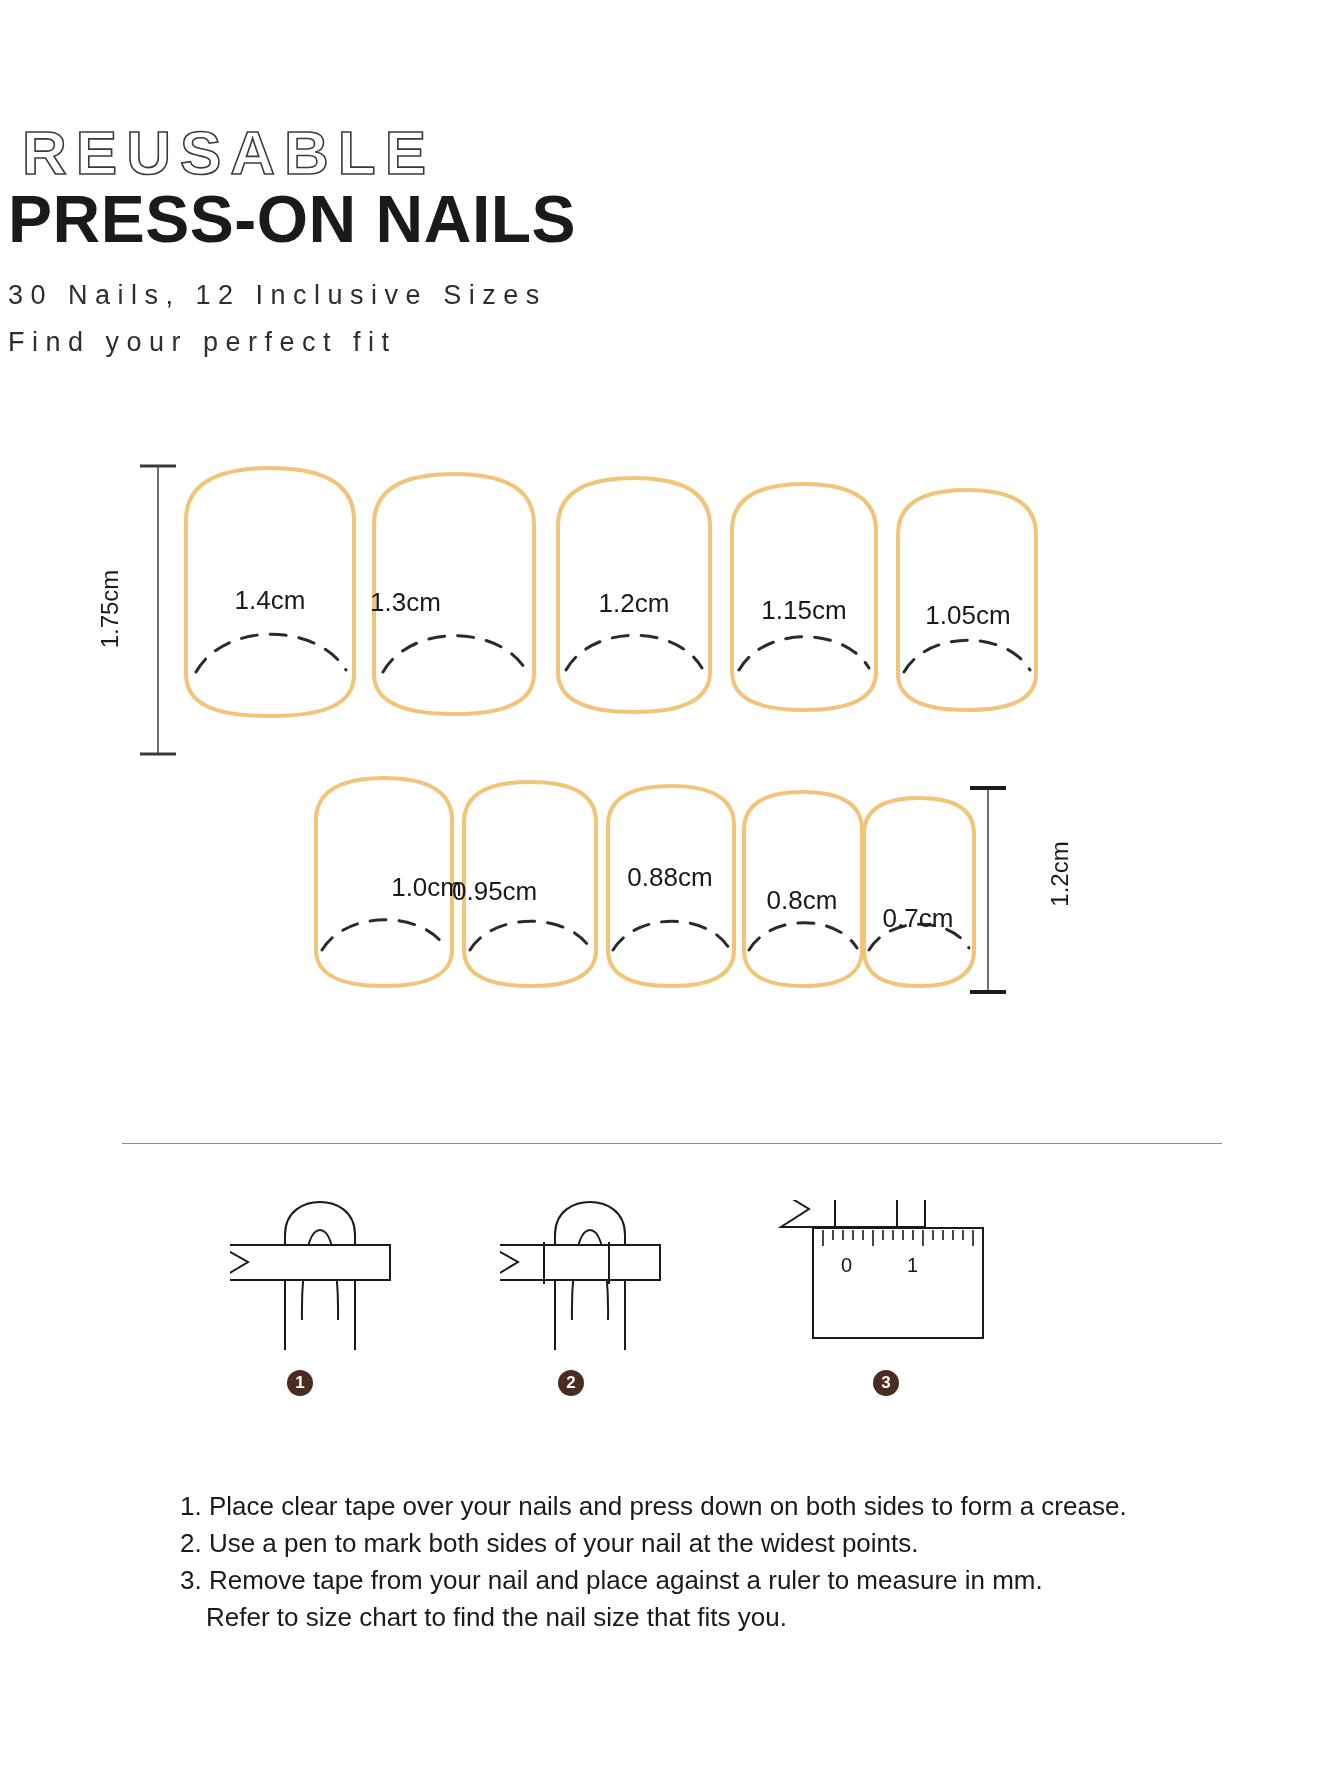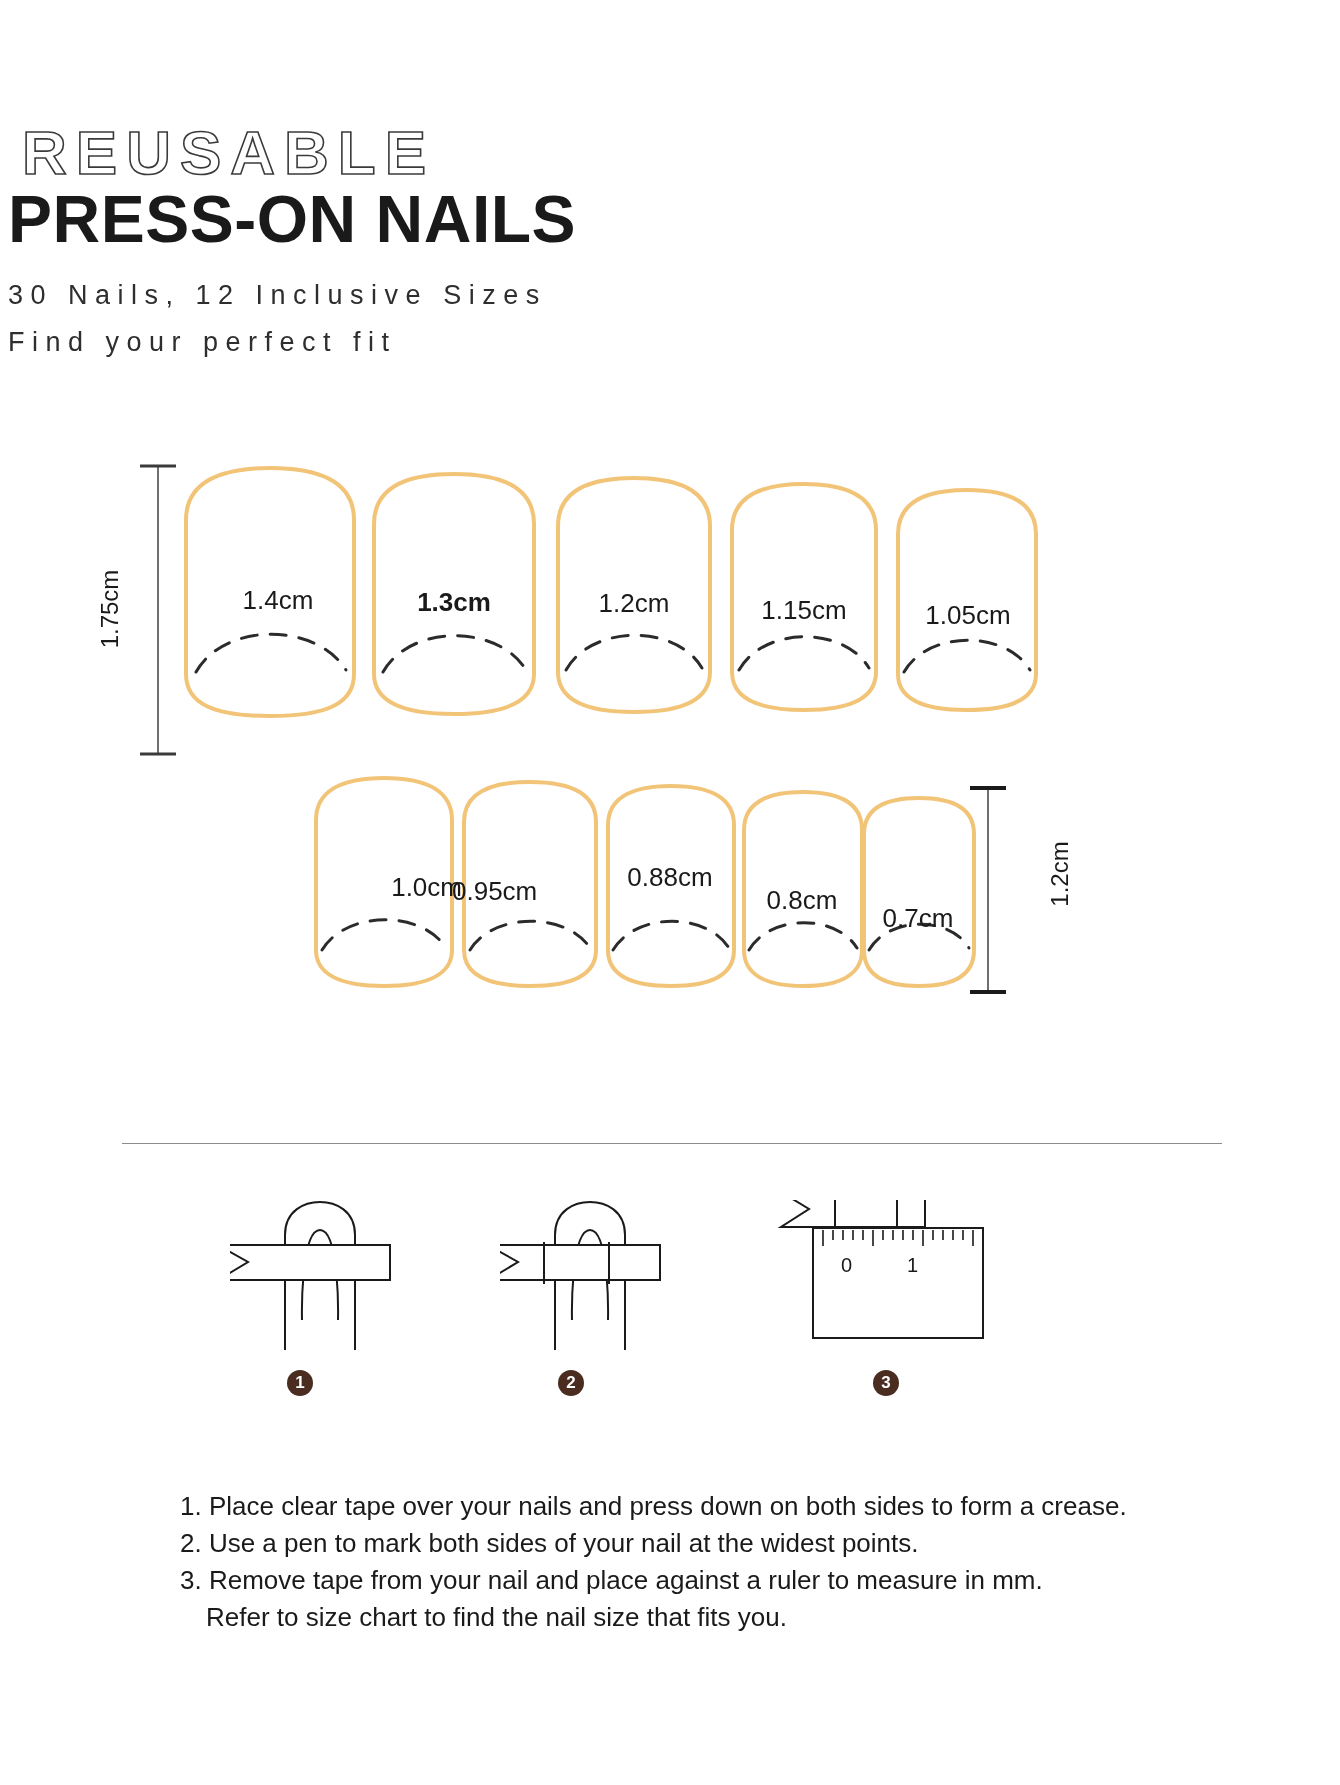--- a/index.html
+++ b/index.html
@@ -167,29 +167,29 @@
       <line x1="12" y1="294" x2="48" y2="294" stroke="#3a3a3a" stroke-width="3"></line>
     </svg>
     <div class="dim-label rot" style="left:50px;top:165px;width:120px;text-align:center;">1.75cm</div>
 
     <div class="nail" style="left:180px;top:32px;">
       <svg width="180" height="260" viewBox="0 0 180 260">
         <path d="M6,58 C6,22 36,6 90,6 C144,6 174,22 174,58 L174,212 C174,242 146,254 90,254 C34,254 6,242 6,212 Z" fill="none" stroke="#f2c478" stroke-width="4"></path>
         <path d="M16,210 C44,160 136,160 166,208" fill="none" stroke="#2b2b2b" stroke-width="3" stroke-dasharray="16 13" stroke-linecap="round"></path>
       </svg>
     </div>
-    <div class="nail-label" style="left:184px;top:155px;width:172px;text-align:center;padding-left:8px;">1.4cm</div>
+    <div class="nail-label" style="left:184px;top:155px;width:172px;text-align:center;">1.4cm</div>
 
     <div class="nail" style="left:368px;top:38px;">
       <svg width="172" height="252" viewBox="0 0 172 252">
         <path d="M6,56 C6,22 34,6 86,6 C138,6 166,22 166,56 L166,206 C166,234 138,246 86,246 C34,246 6,234 6,206 Z" fill="none" stroke="#f2c478" stroke-width="4"></path>
         <path d="M15,204 C42,156 130,156 158,202" fill="none" stroke="#2b2b2b" stroke-width="3" stroke-dasharray="16 13" stroke-linecap="round"></path>
       </svg>
     </div>
-    <div class="nail-label" style="left:370px;top:157px;width:168px;text-align:center;font-weight:bold;">1.3cm</div>
+    <div class="nail-label" style="left:370px;top:157px;width:168px;">1.3cm</div>
 
     <div class="nail" style="left:552px;top:42px;">
       <svg width="164" height="246" viewBox="0 0 164 246">
         <path d="M6,54 C6,21 33,6 82,6 C131,6 158,21 158,54 L158,200 C158,228 131,240 82,240 C33,240 6,228 6,200 Z" fill="none" stroke="#f2c478" stroke-width="4"></path>
         <path d="M14,198 C40,152 124,152 150,196" fill="none" stroke="#2b2b2b" stroke-width="3" stroke-dasharray="16 13" stroke-linecap="round"></path>
       </svg>
     </div>
     <div class="nail-label" style="left:554px;top:158px;width:160px;text-align:center;">1.2cm</div>
 
     <div class="nail" style="left:726px;top:48px;">

